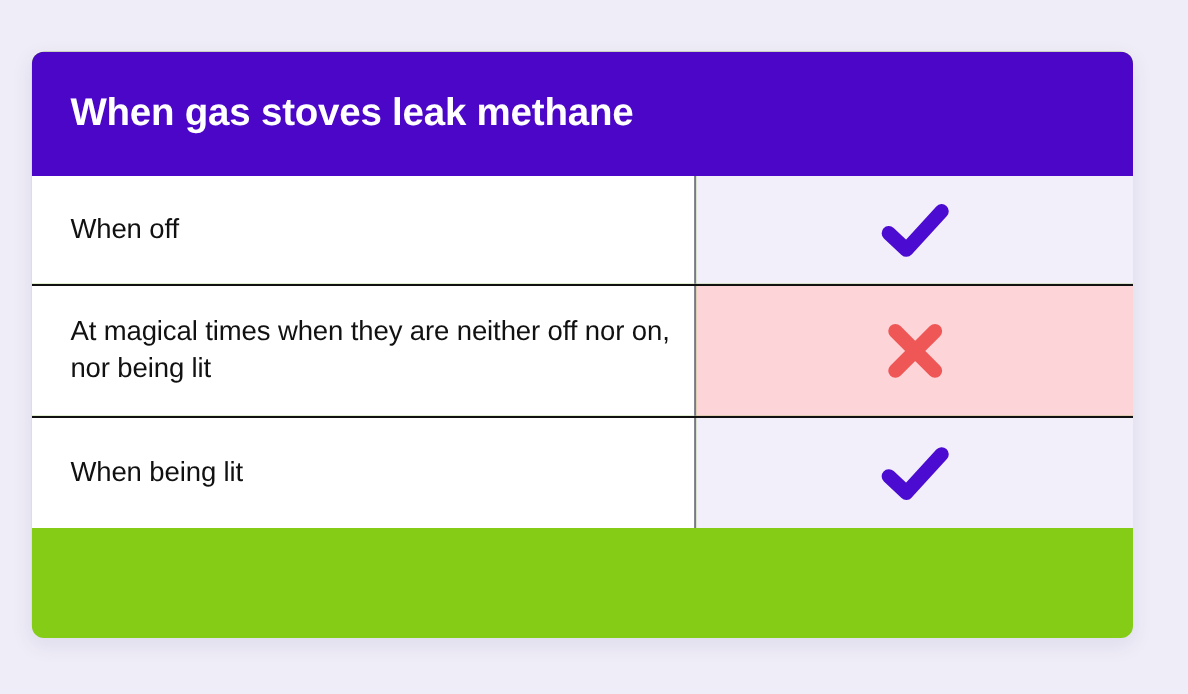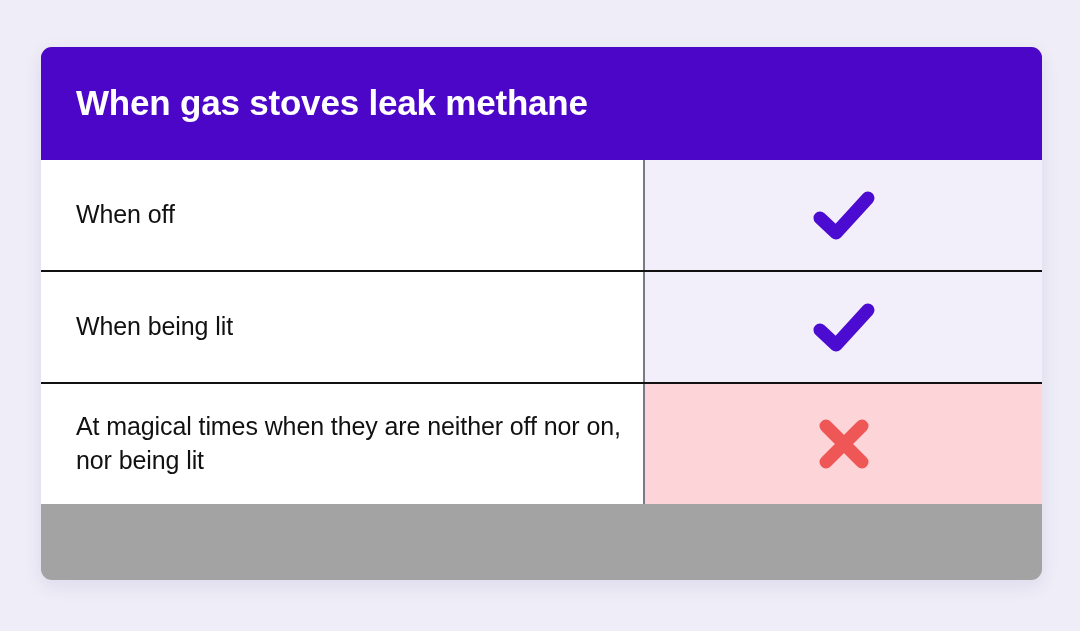--- a/index.html
+++ b/index.html
@@ -16,27 +16,27 @@
 
   .page {
     position: relative;
     width: 1080px;
     height: 631px;
     background: #EFEDF7;
   }
 
   .table-card {
     position: absolute;
-    left: 41px;
+    left: 29px;
     top: 47px;
     width: 1001px;
     height: 533px;
     border-radius: 11px;
     overflow: hidden;
-    background: #a3a3a3;
+    background: #84cc16;
     box-shadow: 0 6px 18px rgba(80, 60, 150, 0.10);
   }
 
   .table-header {
     height: 113px;
     background: #4B06C8;
     display: flex;
     align-items: center;
     padding-left: 35px;
     box-sizing: border-box;
@@ -49,21 +49,21 @@
     letter-spacing: -0.2px;
     line-height: 1.1;
   }
 
   .table-body {
     position: relative;
   }
 
   .row {
     display: flex;
-    height: 112px;
+    height: 100px;
     box-sizing: border-box;
     border-bottom: 2px solid #111111;
     position: relative;
   }
   .row:last-child {
     border-bottom: none;
   }
 
   .cell-label {
     width: 604px;
@@ -124,38 +124,38 @@
           <span class="cell-label-text">When off</span>
         </div>
         <div class="cell-mark yes">
           <svg class="mark-svg" width="64" height="52" viewBox="0 0 64 52">
             <path d="M8 29 L24 44 L56 9" fill="none" stroke="#4B0BD0" stroke-width="13" stroke-linecap="round" stroke-linejoin="round"></path>
           </svg>
         </div>
       </div>
 
 
+      <div class="row row-tall">
+        <div class="cell-label">
+          <span class="cell-label-text">At magical times when they are neither off nor on, nor being lit</span>
+        </div>
+        <div class="cell-mark no">
+          <svg class="mark-svg" width="58" height="58" viewBox="0 0 58 58">
+            <path d="M11 11 L47 47 M47 11 L11 47" fill="none" stroke="#EF5757" stroke-width="13" stroke-linecap="round" stroke-linejoin="round"></path>
+          </svg>
+        </div>
+      </div>
+
       <div class="row">
         <div class="cell-label">
           <span class="cell-label-text">When being lit</span>
         </div>
         <div class="cell-mark yes">
           <svg class="mark-svg" width="64" height="52" viewBox="0 0 64 52">
             <path d="M8 29 L24 44 L56 9" fill="none" stroke="#4B0BD0" stroke-width="13" stroke-linecap="round" stroke-linejoin="round"></path>
           </svg>
         </div>
       </div>
 
-      <div class="row row-tall">
-        <div class="cell-label">
-          <span class="cell-label-text">At magical times when they are neither off nor on, nor being lit</span>
-        </div>
-        <div class="cell-mark no">
-          <svg class="mark-svg" width="58" height="58" viewBox="0 0 58 58">
-            <path d="M11 11 L47 47 M47 11 L11 47" fill="none" stroke="#EF5757" stroke-width="13" stroke-linecap="round" stroke-linejoin="round"></path>
-          </svg>
-        </div>
-      </div>
-
     </div>
   </div>
 
 </div>
 
 </body></html>

